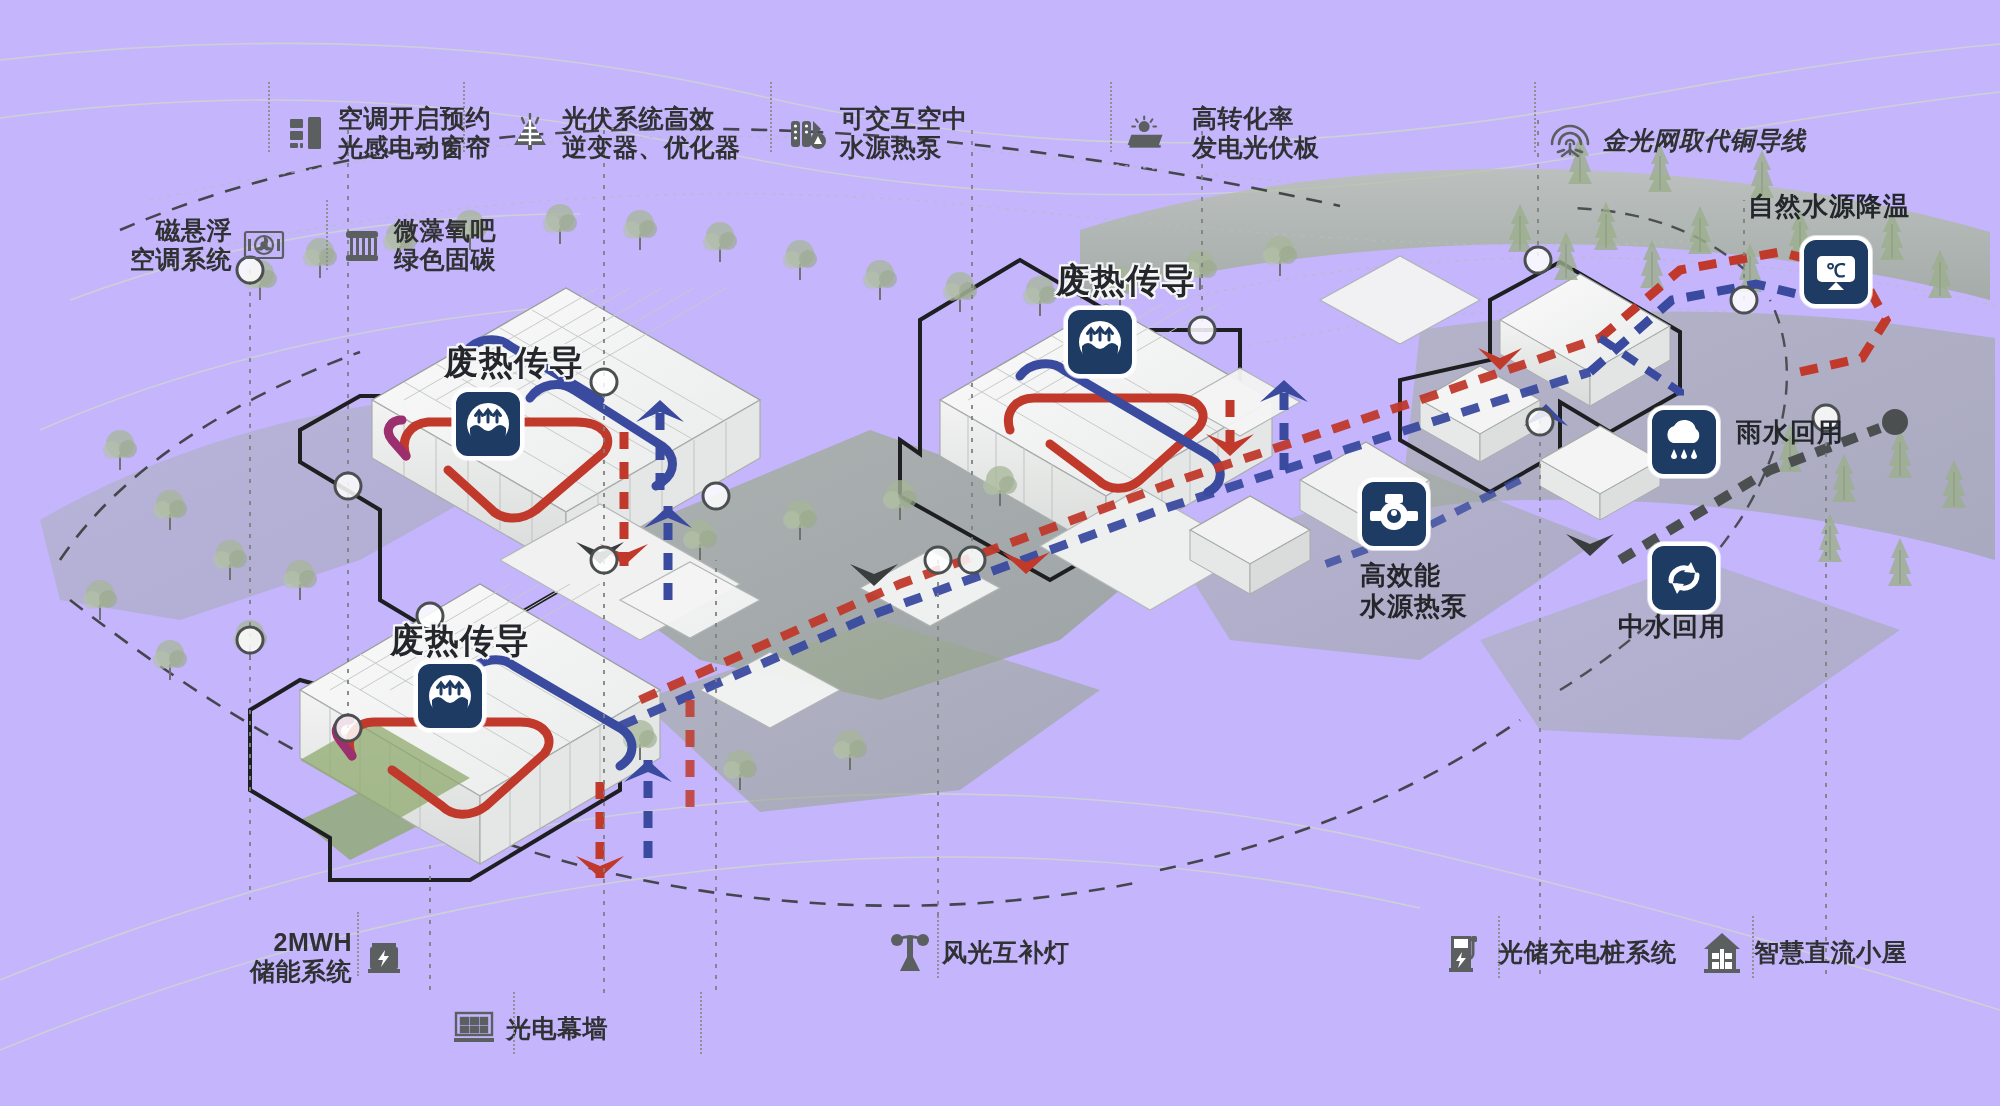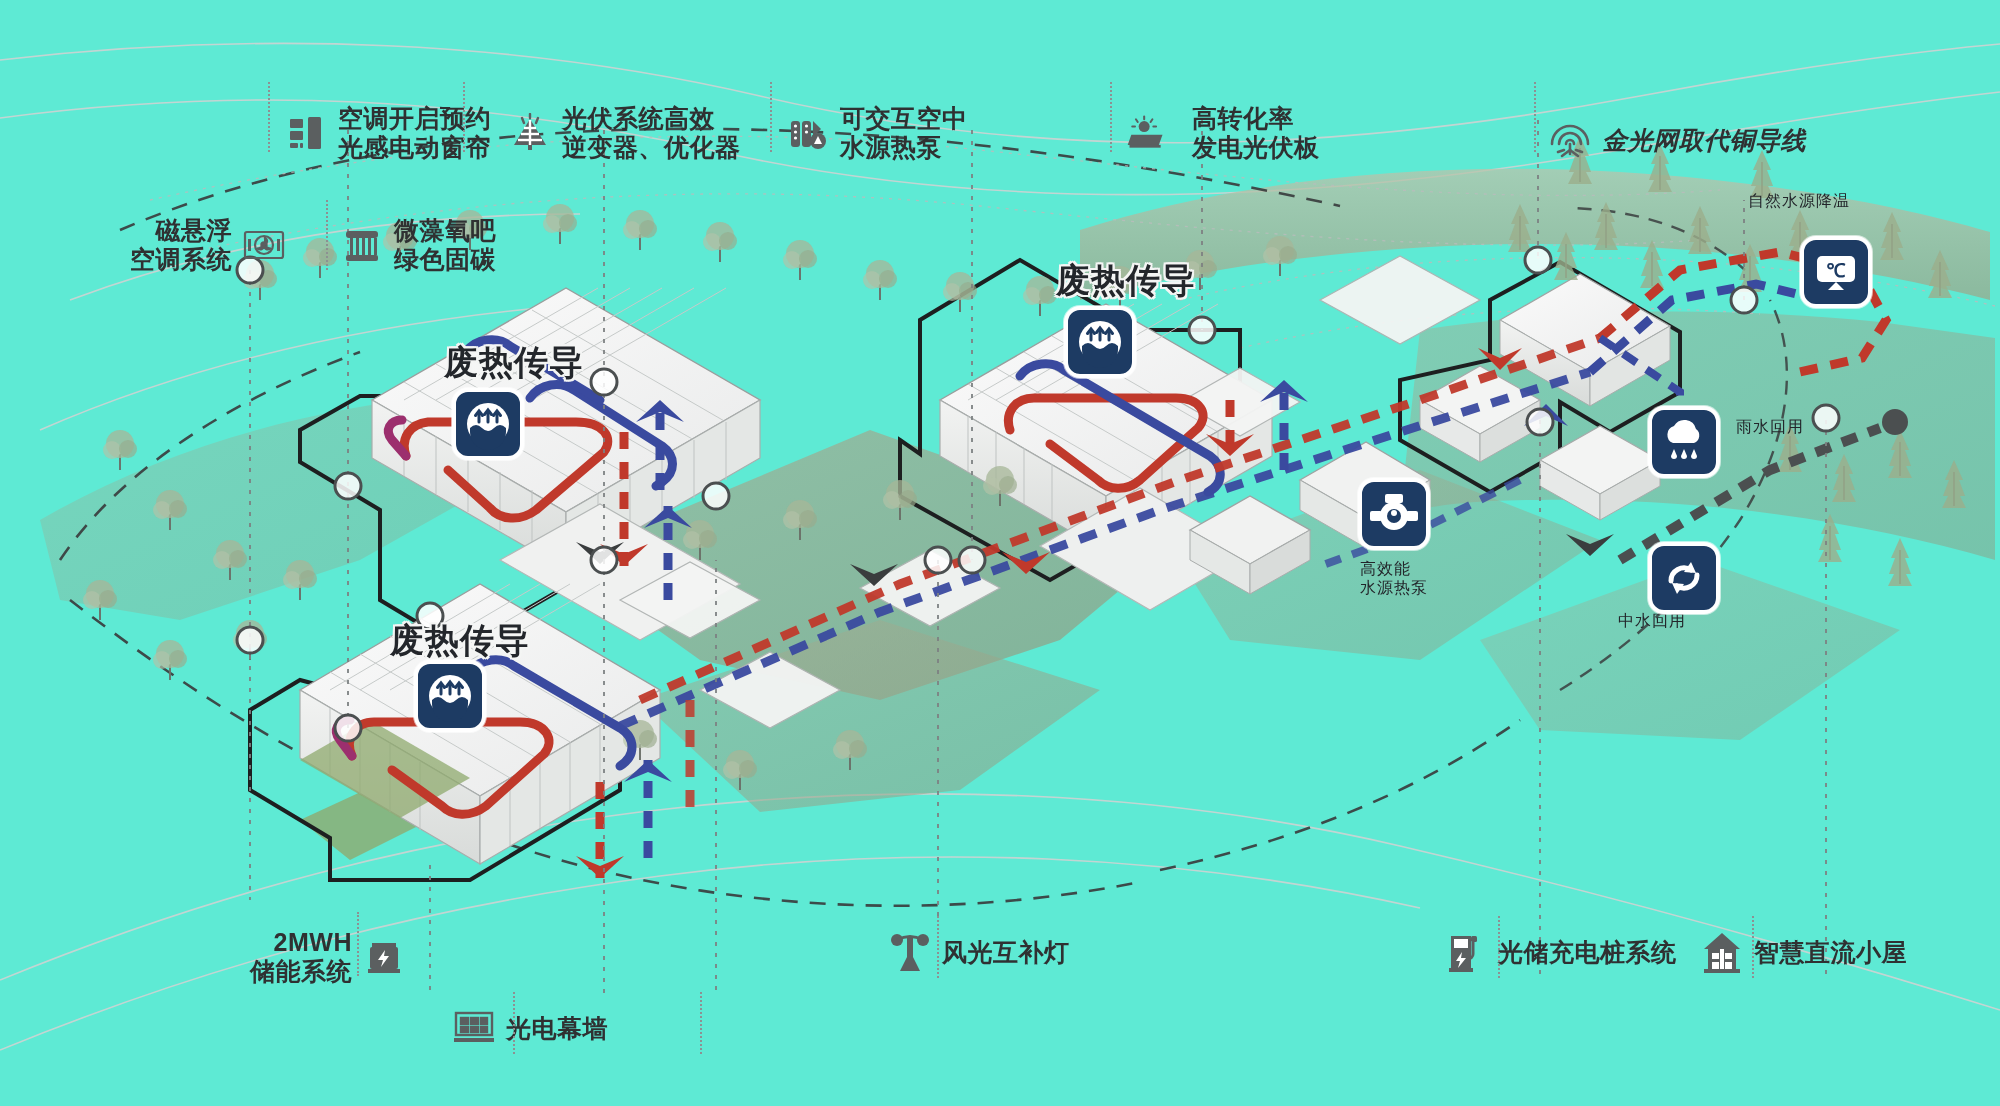--- a/index.html
+++ b/index.html
@@ -7,21 +7,21 @@
     margin: 0; padding: 0;
     background: #ffffff;
   }
   body {
     font-family: "Liberation Sans", "DejaVu Sans", sans-serif;
   }
   #stage {
     position: relative;
     width: 2000px;
     height: 1106px;
-    background: #5eead4;
+    background: #c4b5fd;
     overflow: hidden;
   }
 
   
   #basemap { position: absolute; inset: 0; width: 2000px; height: 1106px; }
 
   
   .chip {
     position: absolute;
     display: flex;
@@ -73,22 +73,22 @@
     white-space: nowrap;
     letter-spacing: 1px;
     text-shadow:
       2px 0 0 #f4f5f4, -2px 0 0 #f4f5f4,
       0 2px 0 #f4f5f4, 0 -2px 0 #f4f5f4,
       2px 2px 0 #f4f5f4, -2px -2px 0 #f4f5f4,
       2px -2px 0 #f4f5f4, -2px 2px 0 #f4f5f4;
   }
   .side-label {
     position: absolute;
-    font-size: 16px;
-    font-weight: 400;
+    font-size: 26px;
+    font-weight: 700;
     color: #23262b;
     white-space: nowrap;
     letter-spacing: 1px;
     line-height: 1.15;
   }
 </style>
 </head>
 <body>
 
 <div id="stage">

